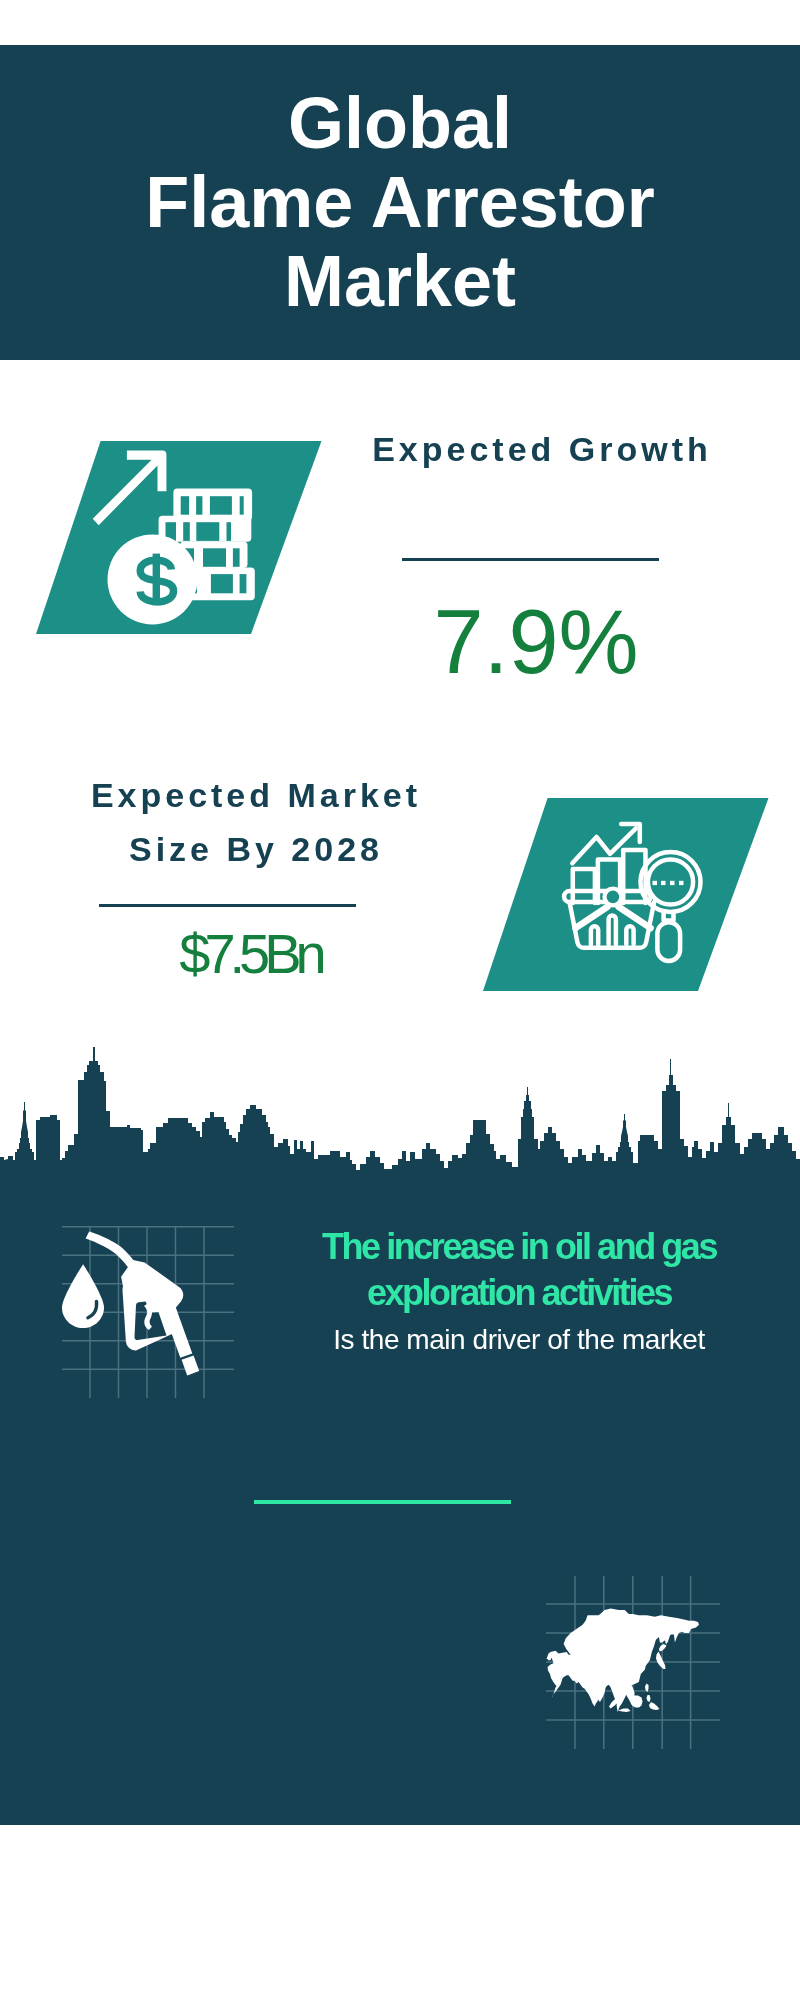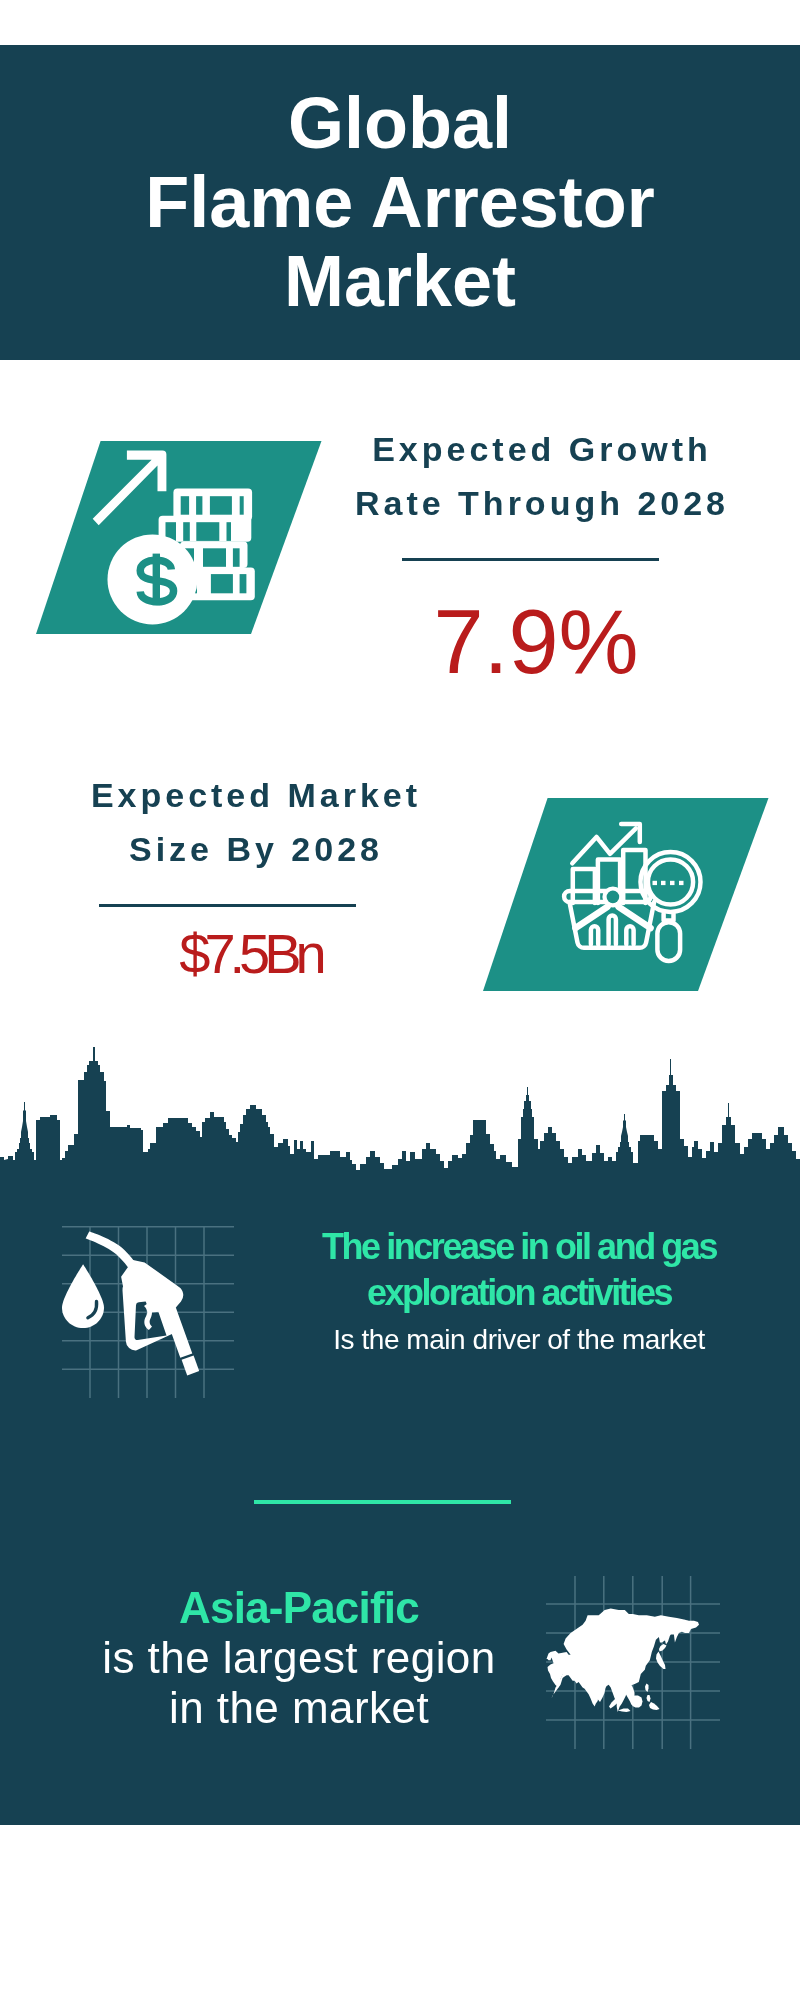--- a/index.html
+++ b/index.html
@@ -13,21 +13,21 @@
                 font-weight:bold;font-size:72px;line-height:79px;}
 
   
   .para{position:absolute;}
   .para svg{display:block;}
 
   .stat-head{position:absolute;text-align:center;color:#164152;font-weight:bold;
              font-size:34px;line-height:54px;letter-spacing:4px;}
   .stat-head > div{margin-right:-4px;text-align:center;}
   .rule{position:absolute;background:#164152;height:3px;}
-  .stat-value{position:absolute;text-align:center;color:#b91c1c;line-height:1;
+  .stat-value{position:absolute;text-align:center;color:#15803d;line-height:1;
               font-weight:400;white-space:nowrap;}
 
   
   .dark{position:absolute;left:0;top:1144px;width:800px;height:636px;background:#164152;}
   .skyline{position:absolute;left:0;top:1000px;width:800px;height:160px;}
   .grid-box{position:absolute;}
   .mid-text{position:absolute;text-align:center;color:#ffffff;font-size:34px;line-height:45px;}
   .hl{color:#2FE6A7;font-weight:bold;}
   .green-rule{position:absolute;background:#2FE6A7;height:4px;}
 </style>
@@ -85,21 +85,20 @@
                    c11.8,1.5 17.2,4.1 17.2,10.3
                    c0,6.5 -6.7,10.9 -16.6,10.9
                    c-9.9,0 -16.4,-4.2 -16.8,-10.4"></path>
         </g>
       </g>
     </svg>
   </div>
 
   <div class="stat-head" style="left:330px;top:377px;width:420px;">
     <div>Expected Growth</div>
-    <div>Rate Through 2028</div>
   </div>
   <div class="rule" style="left:402px;top:513px;width:257px;"></div>
   <div class="stat-value" style="left:326px;top:552px;width:420px;font-size:90px;">7.9%</div>
 
   <div class="dark"></div>
   <svg class="skyline" width="800" height="150" viewBox="0 0 800 150" preserveAspectRatio="none" style="left:0;top:994px;height:150px;">
     <path fill="#164152" d="
       M0,118 L4,118 L4,121 L8,120 L8,117 L13,117 L13,121 L15,121 L15,113
       L17,113 L17,110 L19,110 L19,104 L20,104 L20,99 L21,99 L21,93 L22,88
       L23,82 L23,72 L24,71 L24,63 L25,63 L25,71 L26,72 L26,82 L27,88
@@ -268,25 +267,20 @@
     </svg>
   </div>
 
   <div class="mid-text" style="left:279px;top:1179px;width:480px;">
     <div class="hl" style="font-size:36px;line-height:45.8px;letter-spacing:-2.45px;">The increase in oil and gas exploration activities</div>
     <div style="font-size:28px;line-height:48px;letter-spacing:-0.45px;">Is the main driver of the market</div>
   </div>
 
   <div class="green-rule" style="left:254px;top:1455px;width:257px;"></div>
 
-  <div class="mid-text" style="left:59px;top:1538px;width:480px;">
-    <div class="hl" style="font-size:44px;line-height:50px;letter-spacing:-0.8px;">Asia-Pacific</div>
-    <div style="font-size:44px;line-height:50px;letter-spacing:0.45px;">is the largest region</div>
-    <div style="font-size:44px;line-height:50px;letter-spacing:0.45px;">in the market</div>
-  </div>
 
   <div class="grid-box" style="left:546px;top:1531px;width:174px;height:173px;">
     <svg width="174" height="173" viewBox="0 0 174 173" xmlns="http://www.w3.org/2000/svg">
       <g stroke="#4A7180" stroke-width="1.5" fill="none">
         <path d="M0,28 H174 M0,57 H174 M0,86 H174 M0,115 H174 M0,144 H174"></path>
         <path d="M29,0 V173 M57.8,0 V173 M86.8,0 V173 M116.2,0 V173 M144.6,0 V173"></path>
       </g>
       <g fill="#ffffff">
         <path d="M0.5,82.9 L2.5,77.4 L4.5,76.1 L9.5,74.7 L12.5,77.4 L20.6,76.1 L22.6,78.8 L24.6,78.8 L20.6,73.4 L17.6,67.9 L19.6,62.5 L24.6,57.0 L28.6,54.3 L32.6,51.6 L36.6,48.8 L39.6,44.8 L41.6,39.3 L45.6,39.3 L48.7,39.3 L52.7,39.3 L58.7,33.9 L64.7,32.5 L72.7,33.9 L78.8,33.9 L82.8,37.9 L86.8,37.9 L92.8,39.3 L100.8,39.3 L108.9,40.7 L114.9,39.3 L122.9,40.7 L130.9,42.0 L138.0,43.4 L143.0,44.8 L148.0,44.8 L152.0,46.1 L153.0,48.8 L150.0,51.6 L145.0,52.9 L143.0,57.0 L139.0,57.0 L135.9,55.7 L132.9,57.0 L130.9,61.1 L128.9,66.5 L127.9,58.4 L124.9,58.4 L122.9,61.1 L119.9,63.8 L115.9,66.5 L113.9,66.5 L112.9,61.1 L109.9,63.8 L107.9,70.6 L105.8,76.1 L104.8,80.2 L103.8,84.2 L101.8,87.0 L99.8,89.7 L98.8,93.8 L94.8,97.9 L92.8,106.0 L89.8,107.4 L86.8,108.8 L82.8,110.1 L80.8,115.6 L79.8,119.7 L77.8,123.7 L75.7,127.8 L73.7,130.6 L72.7,133.3 L71.7,136.0 L70.7,130.6 L70.7,125.1 L68.7,122.4 L66.7,116.9 L64.7,111.5 L62.7,108.8 L60.7,110.1 L58.7,112.8 L55.7,115.6 L52.7,118.3 L51.7,125.1 L49.7,127.8 L48.7,130.6 L46.7,127.8 L44.6,122.4 L42.6,118.3 L40.6,115.6 L38.6,112.8 L36.6,111.5 L34.6,108.8 L32.6,106.0 L30.6,107.4 L28.6,104.7 L26.6,104.7 L24.6,102.0 L22.6,99.2 L20.6,99.2 L18.6,100.6 L16.6,102.0 L14.5,108.8 L12.5,111.5 L10.5,114.2 L8.5,116.9 L6.5,119.7 L5.5,122.4 L7.5,118.3 L9.5,111.5 L11.5,108.8 L13.5,104.7 L15.5,100.6 L16.6,97.9 L14.5,95.1 L12.5,91.1 L10.5,88.3 L8.5,88.3 L7.5,87.0 L6.5,84.2 L5.5,81.5 L4.5,84.2 L2.5,84.2 L1.5,82.9 Z"></path>
         <path d="

